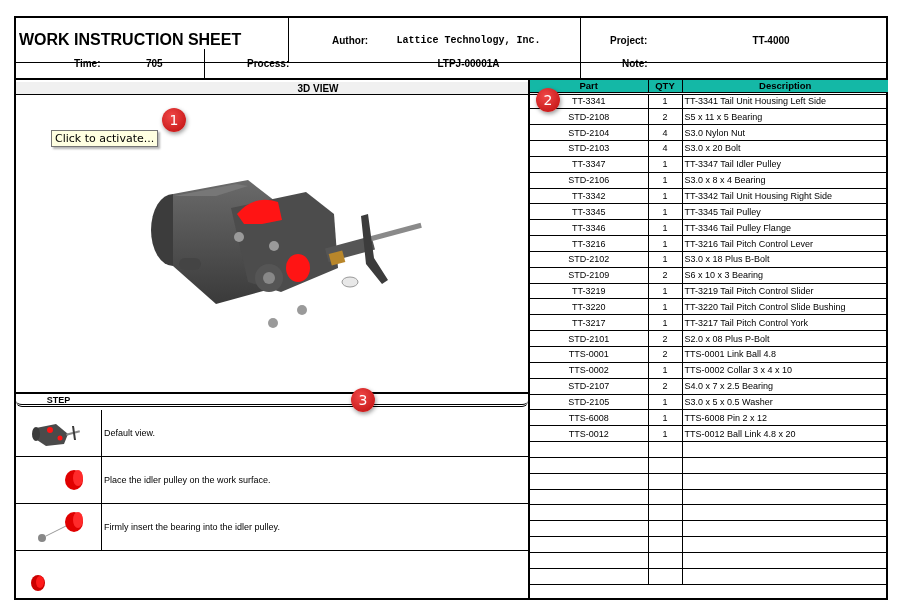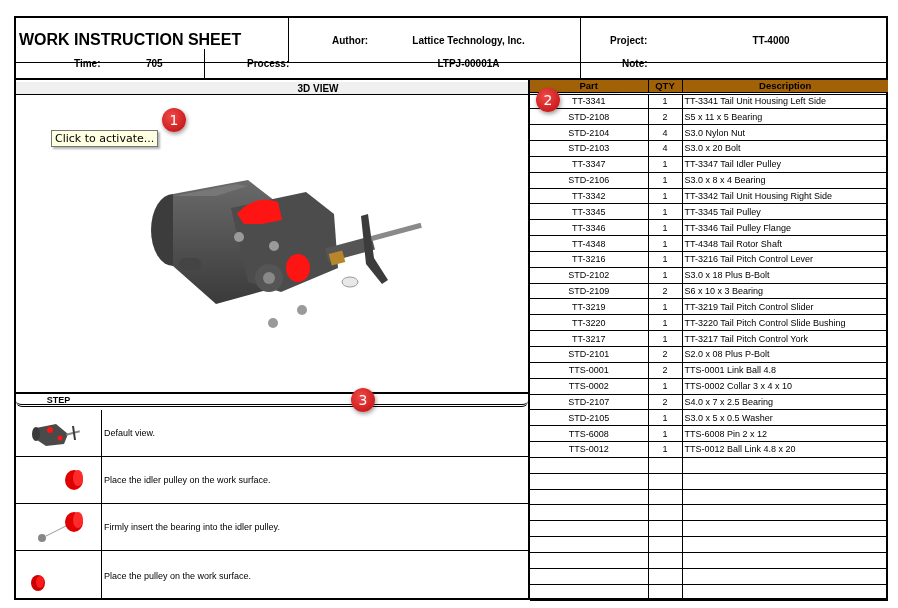--- a/index.html
+++ b/index.html
@@ -28,37 +28,37 @@
   .steps-head .c1 { position: absolute; left: 0; width: 85px; height: 13px; text-align: center; line-height: 13px; }
   .steps-head .c2 { position: absolute; left: 85px; width: 427px; height: 13px; text-align: center; line-height: 13px; border-left: 1px solid #000; }
   .step-row { position: absolute; left: 0; width: 512px; border-bottom: 1px solid #000; }
   .step-row:last-child { border-bottom: none; }
   .step-thumb { position: absolute; left: 0; top: 0; width: 85px; height: 100%; }
   .step-text { position: absolute; left: 85px; top: 0; width: 427px; height: 100%; border-left: 1px solid #000; font-size: 9px; display: flex; align-items: center; padding-left: 2px; }
 
   
   .parts { position: absolute; left: 512px; top: 62px; width: 358px; height: 520px; border-left: 2px solid #000; }
   .parts table { border-collapse: collapse; width: 358px; table-layout: fixed; }
-  .parts th { background: #a16207; font-size: 9.5px; font-weight: bold; height: 13px; border: 1px solid #000; border-top: none; line-height: 11px; }
+  .parts th { background: #14b8a6; font-size: 9.5px; font-weight: bold; height: 13px; border: 1px solid #000; border-top: none; line-height: 11px; }
   .parts td { font-size: 9px; height: 15.85px; border: 1px solid #000; line-height: 12px; padding: 0 2px; }
   .parts td.part, .parts td.qty { text-align: center; }
   .parts tr td:first-child, .parts tr th:first-child { border-left: none; }
   .parts tr td:last-child, .parts tr th:last-child { border-right: none; }
   .parts thead tr { border-bottom: 3px double #000; }
 </style>
 </head>
 <body>
 
 <div class="sheet">
 
   <div class="hdr1">
     <div class="cell title" style="left:0;width:272px;">WORK INSTRUCTION SHEET</div>
     <div class="vline" style="left:272px;"></div>
     <div class="cell" style="left:288px;margin-left:28px;">Author:</div>
-    <div class="cell" style="left:340px;width:225px;justify-content:center;">Lattice Technology, Inc.</div>
+    <div class="cell" style="left:340px;width:225px;justify-content:center;font-family:Liberation Mono, monospace;">Lattice Technology, Inc.</div>
     <div class="vline" style="left:564px;"></div>
     <div class="cell" style="left:594px;">Project:</div>
     <div class="cell" style="left:660px;width:190px;justify-content:center;">TT-4000</div>
   </div>
 
   <div class="hdr2">
     <div class="cell" style="left:58px;">Time:</div>
     <div class="cell" style="left:130px;">705</div>
     <div class="vline" style="left:188px;"></div>
     <div class="cell" style="left:231px;">Process:</div>
@@ -146,21 +146,20 @@
       <div class="step-text">Firmly insert the bearing into the idler pulley.</div>
     </div>
 
     <div class="step-row" style="top:157px;height:49px;">
       <div class="step-thumb">
         <svg width="85" height="49" viewBox="0 0 85 49">
           <ellipse cx="22" cy="32" rx="7" ry="8" fill="#cc0000"></ellipse>
           <ellipse cx="24" cy="31" rx="4" ry="6" fill="#ff1a1a"></ellipse>
         </svg>
       </div>
-      <div class="step-text">Place the pulley on the work surface.</div>
     </div>
   </div>
 
   <div class="parts">
     <table>
       <colgroup>
         <col style="width:118px">
         <col style="width:34px">
         <col style="width:206px">
       </colgroup>
@@ -211,25 +210,20 @@
             <td class="part">TT-3345</td>
             <td class="qty">1</td>
             <td class="description">TT-3345 Tail Pulley</td>
           </tr>
           <tr>
             <td class="part">TT-3346</td>
             <td class="qty">1</td>
             <td class="description">TT-3346 Tail Pulley Flange</td>
           </tr>
           <tr>
-            <td class="part">TT-4348</td>
-            <td class="qty">1</td>
-            <td class="description">TT-4348 Tail Rotor Shaft</td>
-          </tr>
-          <tr>
             <td class="part">TT-3216</td>
             <td class="qty">1</td>
             <td class="description">TT-3216 Tail Pitch Control Lever</td>
           </tr>
           <tr>
             <td class="part">STD-2102</td>
             <td class="qty">1</td>
             <td class="description">S3.0 x 18 Plus B-Bolt</td>
           </tr>
           <tr>

